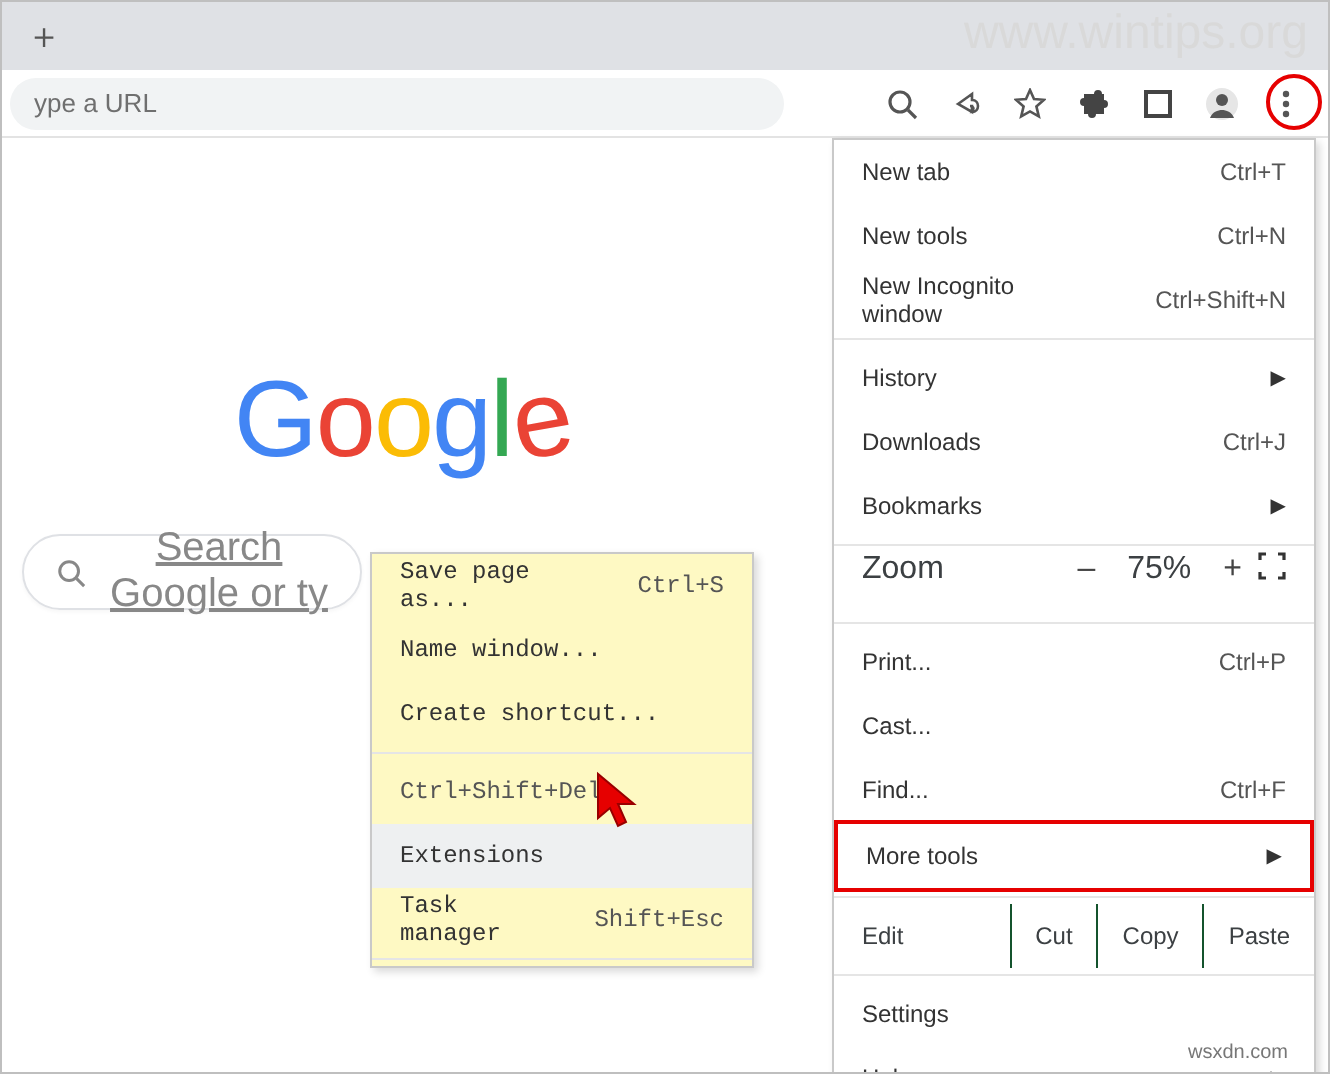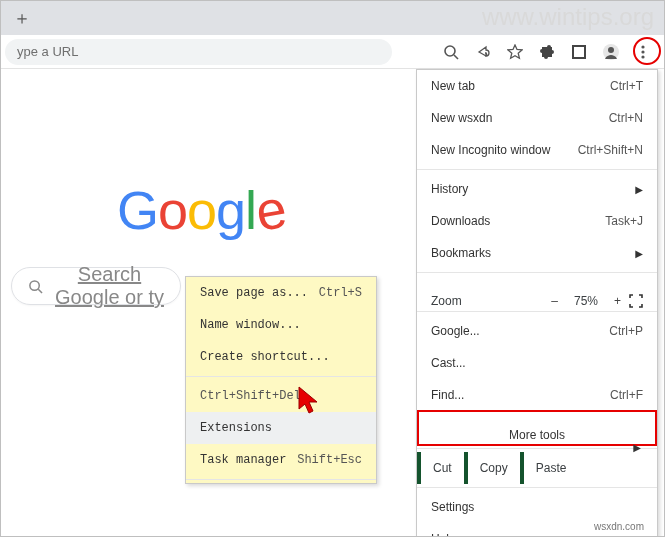--- a/index.html
+++ b/index.html
@@ -133,44 +133,44 @@
     z-index: 200;
   }
   .menu-item {
     display: flex;
     align-items: center;
     height: 28px;
     padding: 16px 14px;
     font-size: 12px;
     color: #333;
     position: relative;
+    gap: 30px;
   }
   .menu-item .label { flex: 1; }
   .menu-item .shortcut { color: #555; font-size: 12px; }
   .menu-item .arrow { color:#333; font-size: 10px; margin-left:auto; }
   .menu-sep { height:1px; background:#e5e5e5; margin:3px 0; }
   .zoom-row {
-    display:flex; align-items:flex-end; height:32px;
-    padding: 0 14px; font-size: 12px;
+    display:flex; align-items:flex-start; height:32px;
+    padding: 0 14px; font-size: 16px;
   }
   .zoom-row .label{ flex:1; }
   .zoom-row .btn{ padding:0 8px; color:#444; }
   .zoom-row .pct{ padding:0 8px; }
   .zoom-row .full{ font-size:13px; }
   .edit-row {
     display:flex; align-items:stretch; height:32px; font-size:12px;
   }
   .edit-row .label{ flex:1; padding-left:14px; display:flex; align-items:center; }
-  .edit-row .cell{ border-left:4px solid #14532d; display:flex; align-items:center; justify-content:center; padding:0 12px; }
+  .edit-row .cell{ border-left:1px solid #14532d; display:flex; align-items:center; justify-content:center; padding:0 12px; }
   .more-tools-highlight {
     border: 2px solid #e60000;
     margin: -1px 0;
     position: relative;
     z-index: 210;
-    flex-direction: column;
   }
 
   
   .submenu {
     position: absolute;
     top: 275px;
     left: 184px;
     width: 192px;
     background: #fef9c3;
     border: 1px solid #c9c9c9;
@@ -257,70 +257,71 @@
     <span>Search Google or ty</span>
   </div>
 </div>
 
 <div class="main-menu">
   <div class="menu-item">
       <span class="label">New tab</span>
       <span class="shortcut">Ctrl+T</span>
     </div>
   <div class="menu-item">
-      <span class="label">New wsxdn</span>
+      <span class="label">New tools</span>
       <span class="shortcut">Ctrl+N</span>
     </div>
   <div class="menu-item">
       <span class="label">New Incognito window</span>
       <span class="shortcut">Ctrl+Shift+N</span>
     </div>
   <div class="menu-sep"></div>
   <div class="menu-item">
       <span class="label">History</span>
       <span class="arrow">▶</span>
     </div>
   <div class="menu-item">
       <span class="label">Downloads</span>
-      <span class="shortcut">Task+J</span>
+      <span class="shortcut">Ctrl+J</span>
     </div>
   <div class="menu-item">
       <span class="label">Bookmarks</span>
       <span class="arrow">▶</span>
     </div>
   <div class="menu-sep"></div>
   <div class="zoom-row">
     <span class="label">Zoom</span>
     <span class="btn">–</span>
     <span class="pct">75%</span>
     <span class="btn">+</span>
     <span class="full">
         <svg width="14" height="14" viewBox="0 0 14 14">
           <path d="M1 4V1h3M10 1h3v3M13 10v3h-3M4 13H1v-3" fill="none" stroke="#333" stroke-width="1.6"></path>
         </svg>
       </span>
   </div>
   <div class="menu-sep"></div>
   <div class="menu-item">
-      <span class="label">Google...</span>
+      <span class="label">Print...</span>
       <span class="shortcut">Ctrl+P</span>
     </div>
   <div class="menu-item">
       <span class="label">Cast...</span>
     </div>
   <div class="menu-item">
       <span class="label">Find...</span>
       <span class="shortcut">Ctrl+F</span>
     </div>
   <div class="menu-item more-tools-highlight">
       <span class="label">More tools</span>
       <span class="arrow">▶</span>
     </div>
   <div class="menu-sep"></div>
   <div class="edit-row">
+    <span class="label">Edit</span>
     <span class="cell">Cut</span>
     <span class="cell">Copy</span>
     <span class="cell">Paste</span>
   </div>
   <div class="menu-sep"></div>
   <div class="menu-item">
       <span class="label">Settings</span>
     </div>
   <div class="menu-item">
       <span class="label">Help</span>

